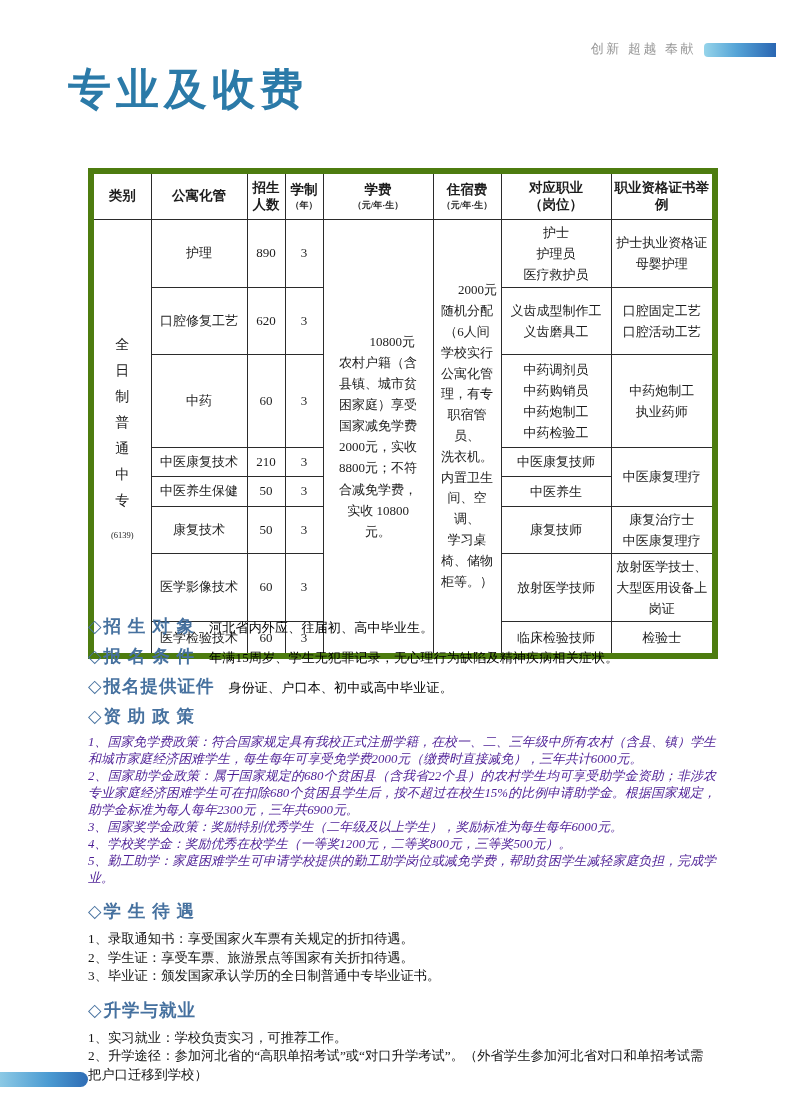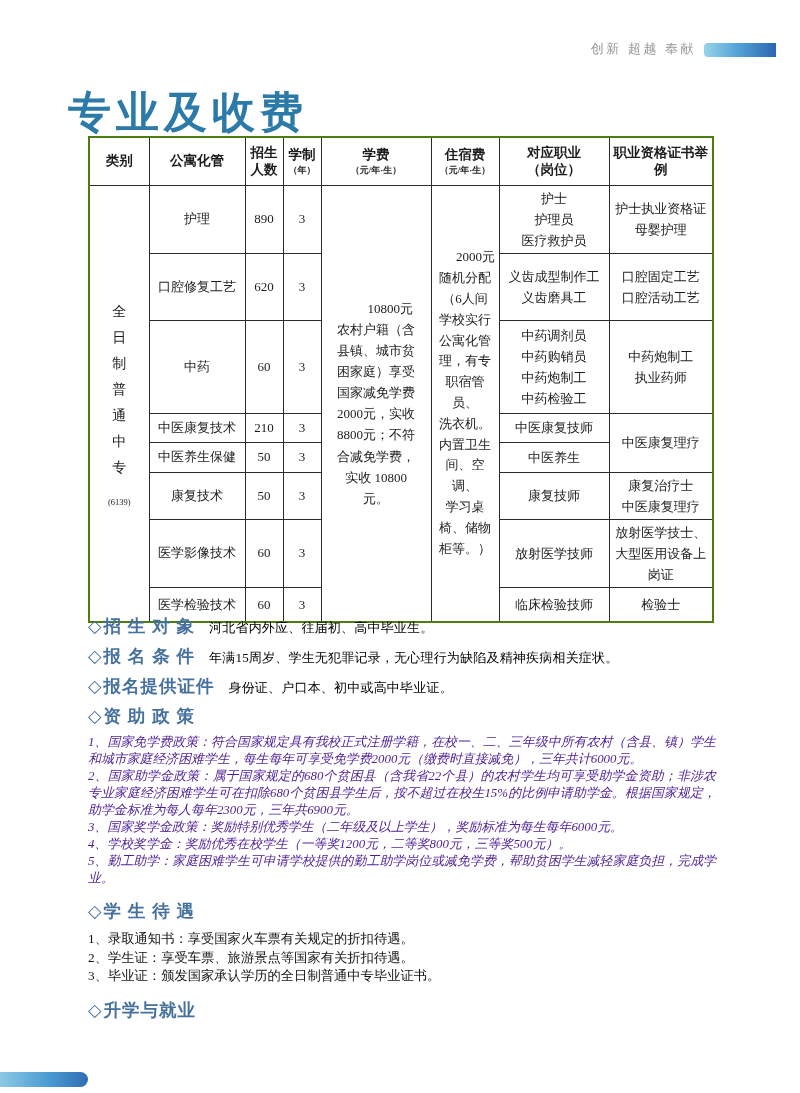--- a/index.html
+++ b/index.html
@@ -10,26 +10,26 @@
   .top-slogan{position:absolute;top:40px;right:80px;font-family:"Liberation Sans","DejaVu Sans",sans-serif;
               font-size:13px;color:#979797;letter-spacing:2.5px;white-space:nowrap;}
   .top-bar{position:absolute;top:43px;right:0;width:72px;height:14px;
            background:linear-gradient(90deg,#96d4ea 0%,#55a4d7 45%,#2a66b2 100%);
            border-radius:4px 0 0 4px;}
   .bottom-bar{position:absolute;bottom:6px;left:0;width:88px;height:15px;
               background:linear-gradient(90deg,#8cc9e5 0%,#4b9bd2 55%,#2f6db5 100%);
               border-radius:0 8px 8px 0;}
 
   
-  .title{position:absolute;top:84px;left:68px;margin:0;font-size:43px;font-weight:bold;
+  .title{position:absolute;top:61px;left:68px;margin:0;font-size:43px;font-weight:bold;
          color:#2b7aa8;letter-spacing:5px;font-family:"Liberation Serif","DejaVu Serif",serif;}
 
   
-  .fee-table{position:absolute;top:136px;left:88px;width:624px;border-collapse:collapse;
-             table-layout:fixed;border:2px solid #4d7c0f;}
+  .fee-table{position:absolute;top:168px;left:88px;width:624px;border-collapse:collapse;
+             table-layout:fixed;border:6px solid #4d7c0f;}
   .fee-table th,.fee-table td{border:1.5px solid #2b2b2b;padding:2px 3px;text-align:center;
              vertical-align:middle;font-size:13px;overflow:hidden;}
   .fee-table th{font-weight:bold;font-size:13.5px;line-height:1.3;}
   .pre{white-space:pre-line;}
   .h-sub{display:block;font-size:9px;font-weight:bold;margin-top:1px;}
   tr.trh{height:48px;} tr.tr1{height:60px;} tr.tr2{height:67px;} tr.tr3{height:93px;}
   tr.tr4{height:29px;padding-left:12px;} tr.tr5{height:30px;} tr.tr6{height:47px;margin-left:40px;} tr.tr7{height:40px;} tr.tr8{height:35px;}
   .cat-cell{vertical-align:middle;}
   .cat-text{white-space:pre-line;line-height:26px;font-size:14px;}
   .cat-code{font-size:8.5px;margin-top:16px;}
@@ -223,18 +223,22 @@
     </div>
     <div class="list-block">
       <div class="list-line">1、录取通知书：享受国家火车票有关规定的折扣待遇。</div>
       <div class="list-line">2、学生证：享受车票、旅游景点等国家有关折扣待遇。</div>
       <div class="list-line">3、毕业证：颁发国家承认学历的全日制普通中专毕业证书。</div>
     </div>
 
     <div class="sec-row">
       <span class="sec-head"><span class="diamond">◇</span><span>升学与就业</span></span>
     </div>
+    <div class="list-block">
+      <div class="list-line">1、实习就业：学校负责实习，可推荐工作。</div>
+      <div class="list-line">2、升学途径：参加河北省的“高职单招考试”或“对口升学考试”。（外省学生参加河北省对口和单招考试需把户口迁移到学校）</div>
+    </div>
 
   </div>
 
   <div class="bottom-bar"></div>
 
 </div>
 
 </body></html>

